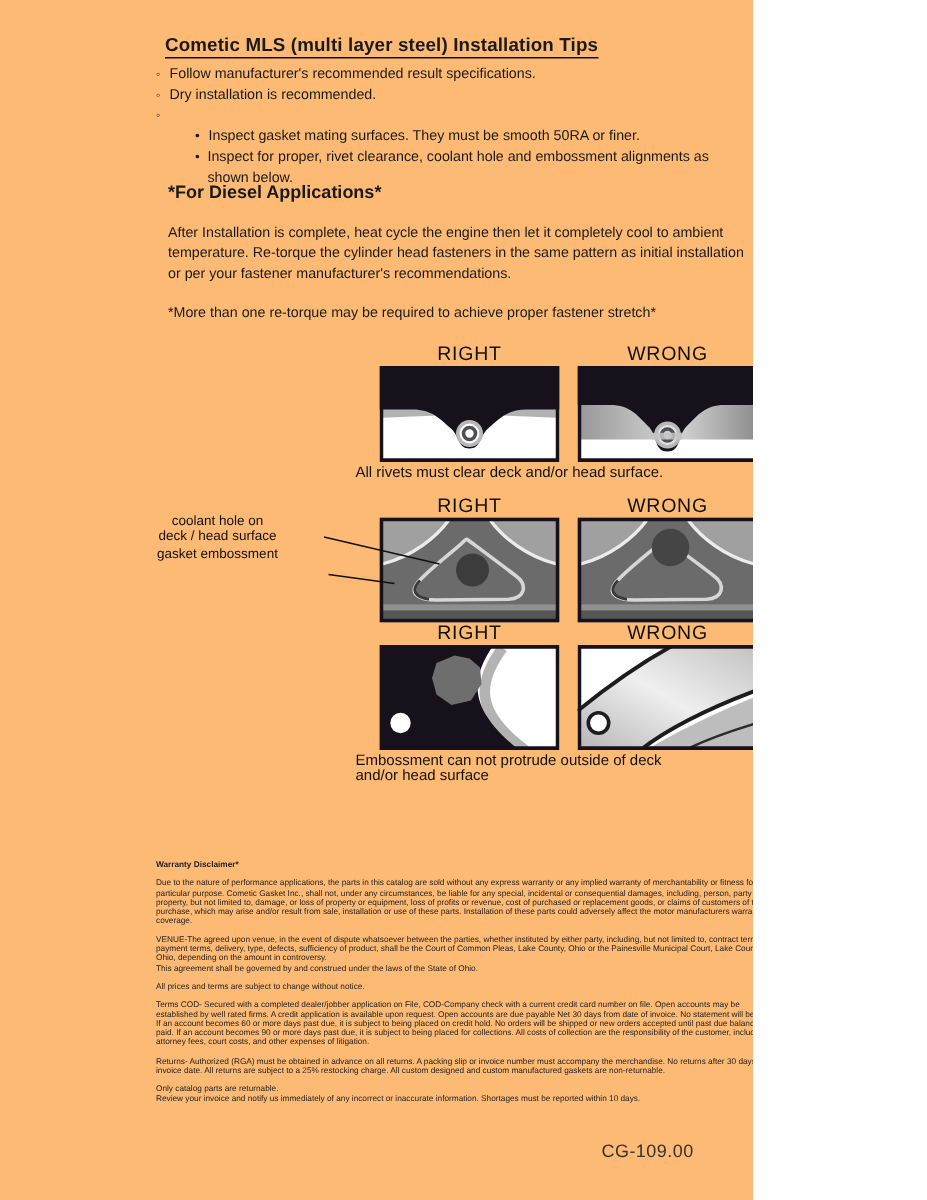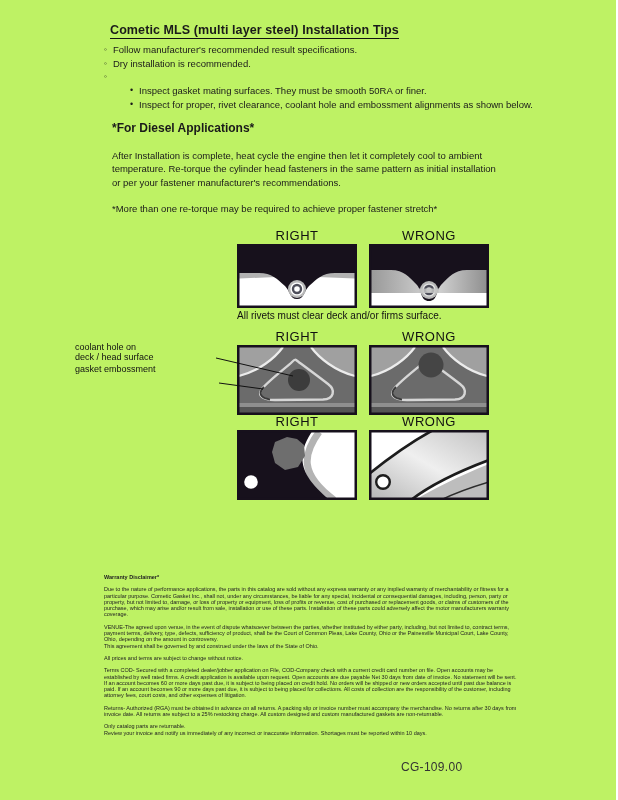--- a/index.html
+++ b/index.html
@@ -1,41 +1,41 @@
 <!DOCTYPE html>
 <html><head>
 <meta charset="utf-8">
 <style>
   html,body{margin:0;padding:0;background:#fff;}
-  .page{position:relative;width:616px;height:800px;background:#bef264;overflow:hidden;
+  .page{position:relative;width:502px;height:800px;background:#fdba74;overflow:hidden;
         font-family:"Liberation Sans", sans-serif;color:#1a1a1a;}
   
   .title{position:absolute;left:110px;top:23px;font-size:12.5px;font-weight:bold;
          border-bottom:1.6px solid #111;padding-bottom:1px;letter-spacing:0.1px;}
   
   .bullets{position:absolute;left:104px;top:43px;font-size:9.5px;line-height:13.7px;}
   .b-row{display:flex;}
   .b-marker{width:9px;font-size:8px;line-height:13.7px;}
   .sub{margin-left:26px;}
   .sub .b-marker{font-size:9px;}
   
   .diesel{position:absolute;left:112px;top:118px;width:440px;font-size:9.5px;line-height:13.5px;}
   .diesel h2{margin:4px 0 5px 0;font-size:12px;font-weight:bold;}
   .diesel p{margin:0 0 0 0;white-space:pre-line;}
   .diesel .p2{margin-top:13px;}
   .diesel .note{margin-top:13px;}
   
   .diagrams{position:absolute;left:237px;top:229px;width:252px;}
-  .drow{display:flex;gap:12px;}
+  .drow{display:flex;gap:12px;margin-left:16px;}
   .dcol{width:120px;}
   .rw-label{font-size:13px;text-align:center;line-height:14px;letter-spacing:0.5px;color:#111;}
   .dcol svg{display:block;margin-top:1px;}
   .cap{font-size:10px;line-height:10.5px;margin:3px 0 8px 0;white-space:pre-line;color:#111;}
   .cap.last{margin-bottom:0;}
-  .side-label{position:absolute;text-align:left;font-size:9px;line-height:9.5px;color:#111;
+  .side-label{position:absolute;text-align:center;font-size:9px;line-height:9.5px;color:#111;
               width:140px;right:calc(100% + 22px);white-space:pre-line;}
   .lbl-coolant{top:114px;}
   .lbl-emboss{top:136px;}
   .leader-svg{position:absolute;left:-36px;top:112px;width:110px;height:60px;}
   
   .disclaimer{position:absolute;left:104px;top:574px;width:415px;font-size:5.5px;
               line-height:6.3px;color:#222;}
   .disclaimer .dh{font-weight:bold;margin-bottom:6px;}
   .disclaimer .dp{margin-bottom:6px;}
   .disclaimer .dp0{margin-bottom:0;}
@@ -117,21 +117,21 @@
           <rect x="2" y="26" width="116" height="23" fill="url(#g1)"></rect>
           <path d="M0,0 H120 V26 H98 C85,26 80,33 72,41 C66.5,48 68.5,57 60,57 C51.5,57 53.5,48 48,41 C40,33 35,26 22,26 H0 Z" fill="#17111c"></path>
           <circle cx="60" cy="46" r="9" fill="#b8b8b8"></circle>
           <circle cx="60" cy="46" r="6.6" fill="#e2e2e2"></circle>
           <circle cx="60" cy="46" r="4" fill="#cfcfcf" stroke="#4e4e5a" stroke-width="2.4"></circle>
           <rect x="50" y="44.5" width="20" height="4.5" fill="#c4c4c4" opacity="0.85"></rect>
           <rect x="1.25" y="1.25" width="117.5" height="61.5" fill="none" stroke="#17111c" stroke-width="2.5"></rect>
         </svg>
       </div>
     </div>
-    <div class="cap">All rivets must clear deck and/or firms surface.</div>
+    <div class="cap">All rivets must clear deck and/or head surface.</div>
 
     <div class="drow">
       <div class="dcol">
         <div class="rw-label">RIGHT</div>
         <svg width="120" height="70" viewBox="0 0 120 70">
           <rect width="120" height="70" fill="#7f7f7f"></rect>
           <path d="M2,2 H46 C38,13 22,26 2,31 Z" fill="#a0a0a0"></path>
           <path d="M118,2 H74 C82,13 98,26 118,31 Z" fill="#a0a0a0"></path>
           <path d="M46,2 H74 C82,13 98,26 118,31 V58 H2 V31 C22,26 38,13 46,2 Z" fill="#6b6b6b"></path>
           <path d="M46,2 C38,13 22,26 2,31" fill="none" stroke="#ececec" stroke-width="2.2"></path>
@@ -189,20 +189,22 @@
           <path d="M64,0 H120 V30 C88,42 60,56 42,70 H0 V44 C22,26 46,10 64,0 Z" fill="url(#g2)"></path>
           <path d="M120,34 C90,46 64,59 46,70 H120 Z" fill="#bdbdbd"></path>
           <path d="M64,0 C46,10 22,26 0,44" fill="none" stroke="#1d1d1d" stroke-width="2.6"></path>
           <path d="M120,30 C88,42 60,56 42,70" fill="none" stroke="#1d1d1d" stroke-width="2.6"></path>
           <path d="M120,52 C100,58 84,64 72,70" fill="none" stroke="#2c2c2c" stroke-width="1.6"></path>
           <circle cx="14" cy="52" r="6.8" fill="#ffffff" stroke="#1d1d1d" stroke-width="2.4"></circle>
           <rect x="1.25" y="1.25" width="117.5" height="67.5" fill="none" stroke="#17111c" stroke-width="2.5"></rect>
         </svg>
       </div>
     </div>
+    <div class="cap last">Embossment can not protrude outside of deck
+and/or head surface</div>
 
   </div>
 
   <div class="disclaimer">
     <div class="dh">Warranty Disclaimer*</div>
     <div class="dp">Due to the nature of performance applications, the parts in this catalog are sold without any express warranty or any implied warranty of merchantability or fitness for a particular purpose.  Cometic Gasket Inc., shall not, under any circumstances, be liable for any special, incidental or consequential damages, including, person, party or property, but not limited to, damage, or loss of property or equipment, loss of profits or revenue, cost of purchased or replacement goods, or claims of customers of the purchase, which may arise and/or result from sale, installation or use of these parts.  Installation of these parts could adversely affect the motor manufacturers warranty coverage.</div>
     <div class="dp0">VENUE-The agreed upon venue, in the event of dispute whatsoever between the parties, whether instituted by either party, including, but not limited to, contract terms, payment terms, delivery, type, defects, sufficiency of product, shall be the Court of Common Pleas, Lake County, Ohio or the Painesville Municipal Court, Lake County, Ohio, depending on the amount in controversy.</div>
     <div class="dp">This agreement shall be governed by and construed under the laws of the State of Ohio.</div>
     <div class="dp">All prices and terms are subject to change without notice.</div>
     <div class="dp">Terms COD- Secured with a completed dealer/jobber application on File, COD-Company check with a current credit card number on file.  Open accounts may be established by well rated firms.  A credit application is available upon request.  Open accounts are due payable Net 30 days from date of invoice.  No statement will be sent.  If an account becomes 60 or more days past due, it is subject to being placed on credit hold.  No orders will be shipped or new orders accepted until past due balance is paid.  If an account becomes 90 or more days past due, it is subject to being placed for collections.  All costs of collection are the responsibility of the customer, including attorney fees, court costs, and other expenses of litigation.</div>

